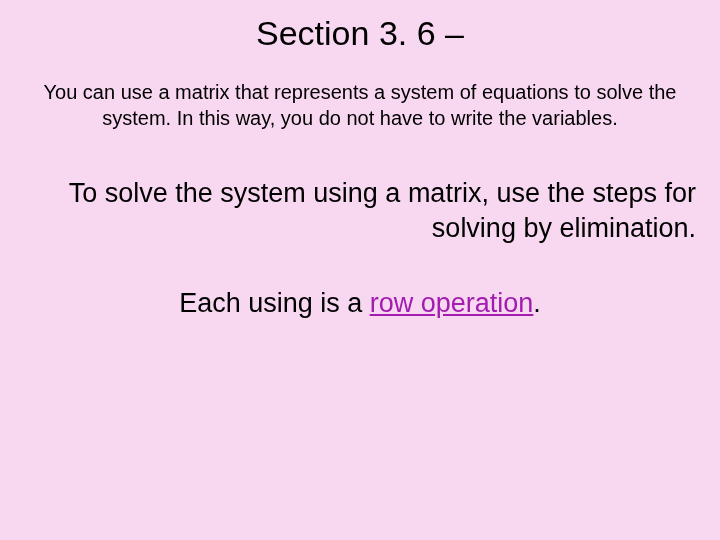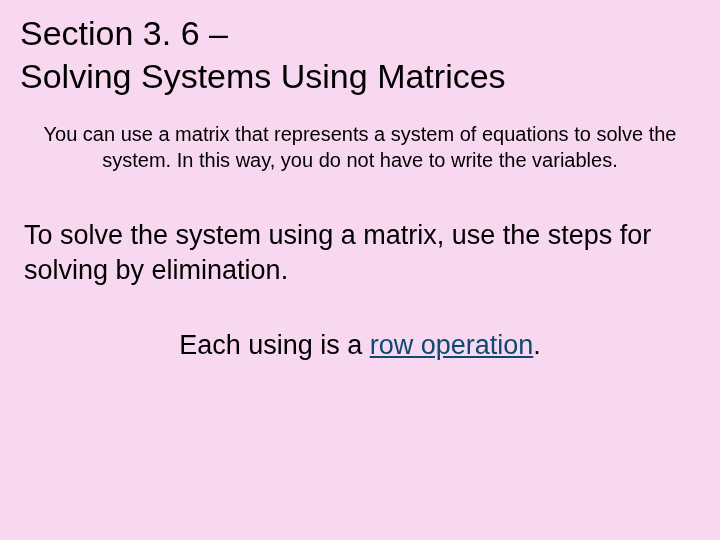--- a/index.html
+++ b/index.html
@@ -9,57 +9,57 @@
     }
     body {
       width: 720px;
       height: 540px;
       background-color: #f8d7f0;
       font-family: Arial, Helvetica, sans-serif;
       color: #000;
       padding: 12px 20px;
     }
     .title {
+      text-align: center;
       font-size: 34px;
       line-height: 1.25;
       font-weight: normal;
       margin-bottom: 24px;
     }
     .para {
       text-align: center;
       font-size: 20px;
       line-height: 1.3;
       margin-bottom: 36px;
       padding: 0 4px;
     }
     .para-narrow {
-      text-align: left;
+      text-align: right;
       font-size: 27px;
       line-height: 1.3;
       margin-bottom: 40px;
       padding: 0 4px;
       margin-top: 45px;
     }
     .final-line {
       text-align: center;
       font-size: 27px;
       line-height: 1.3;
       padding: 0 4px;
     }
     .keyword {
-      color: #0c4a6e;
+      color: #a21caf;
       text-decoration: underline;
     }
   </style>
 </head>
 <body>
 
 <h1 class="title">
   <span>Section 3. 6 –</span><br>
-  <span>Solving Systems Using Matrices</span>
 </h1>
 
 <p class="para">You can use a matrix that represents a system of equations to solve the system.  In this way, you do not have to write the variables.</p>
 
 <p class="para-narrow">To solve the system using a matrix, use the steps for solving by elimination.</p>
 
 <p class="final-line">
   <span>Each using is a </span><span class="keyword">row operation</span><span>.</span>
 </p>
 

